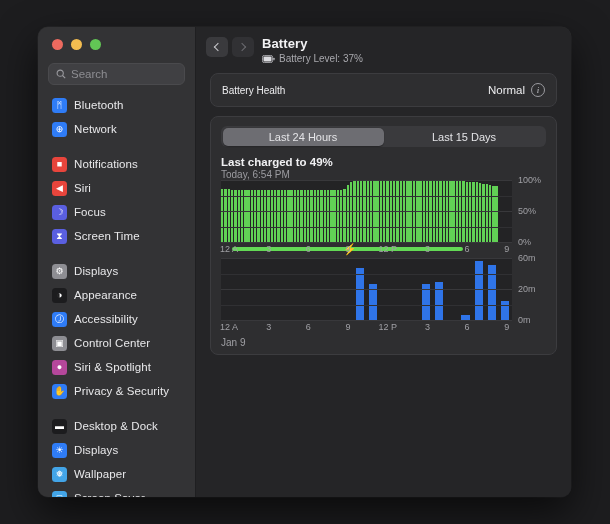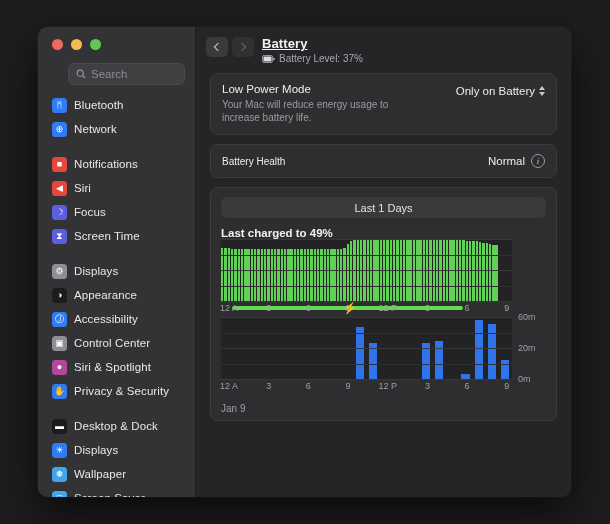--- a/index.html
+++ b/index.html
@@ -40,21 +40,21 @@
   .traffic {
     height: 34px;
     display: flex; align-items: center;
     padding-left: 14px; gap: 8px;
   }
   .dot { width: 11px; height: 11px; border-radius: 50%; }
   .dot.red { background: #ed6a5f; }
   .dot.yellow { background: #f4bd50; }
   .dot.green { background: #62c655; }
 
-  .search-wrap { padding: 2px 10px 8px 10px; margin-left: 20px; }
+  .search-wrap { padding: 2px 10px 8px 10px; }
   .search-box {
     height: 22px; border-radius: 6px;
     background: #404043;
     display: flex; align-items: center;
     padding: 0 7px; gap: 5px;
     border: .5px solid #4a4a4d;
   }
   .search-box svg { flex: 0 0 auto; }
   .search-ph { font-size: 11.5px; color: #8d8d92; }
 
@@ -100,21 +100,21 @@
     width: 22px; height: 20px; border-radius: 5px;
     background: #3a3a3d;
     display: flex; align-items: center; justify-content: center;
   }
   .navbtn.disabled { background: #313134; }
   .chev { width: 6px; height: 6px; border-left: 1.6px solid #c9c9cd; border-bottom: 1.6px solid #c9c9cd; }
   .chev.l { transform: rotate(45deg); margin-left: 2px; }
   .chev.r { transform: rotate(-135deg); margin-right: 2px; border-color: #6b6b70; }
 
   .titletext { padding-top: 1px; }
-  .ttl { font-size: 13px; font-weight: bold; color: #f2f2f4; letter-spacing: .1px; text-decoration: underline; }
+  .ttl { font-size: 13px; font-weight: bold; color: #f2f2f4; letter-spacing: .1px; }
   .sub {
     font-size: 10px; color: #a8a8ad;
     display: flex; align-items: center; gap: 4px;
     margin-top: 2px;
   }
 
   .content { padding: 0 14px; }
 
   .card {
     background: #2e2e30;
@@ -214,21 +214,21 @@
     height: 4px; border-radius: 2px;
     background: #63d955;
   }
   .bolt {
     position: absolute;
     font-size: 11px; color: #c8f3bf;
     transform: translate(-50%, -50%);
     line-height: 1;
   }
 
-  .datelabel { font-size: 10px; color: #a0a0a5; margin-top: 8px; }
+  .datelabel { font-size: 10px; color: #a0a0a5; margin-top: 1px; }
 
   .scrollbar {
     position: absolute; right: 2px; top: 150px;
     width: 4px; height: 230px;
     background: #58585c; border-radius: 2px;
     opacity: .0;
   }
 </style>
 </head>
 <body>
@@ -345,54 +345,41 @@
             <rect x="1.5" y="1.5" width="8" height="5" rx="1.1" fill="#dcdce0"></rect>
             <rect x="11.3" y="2.7" width="1.3" height="2.6" rx="0.6" fill="#b4b4b9"></rect>
           </svg>
           <span>Battery Level: 37%</span>
         </div>
       </div>
     </div>
 
     <div class="content">
 
-      <div class="card">
-        <div class="lpm">
-          <div>
-            <div class="lpm-title">Low Power Mode</div>
-            <div class="lpm-desc">Your Mac will reduce energy usage to increase battery life.</div>
-          </div>
-          <div class="popup">
-            <span>Only on Battery</span>
-            <span class="stepper">
-                <i class="up"></i>
-                <i class="dn"></i>
-              </span>
-          </div>
-        </div>
-      </div>
 
       <div class="card">
         <div class="health">
           <span class="health-label">Battery Health</span>
           <span class="health-right">
             <span class="health-val">Normal</span>
             <span class="info-circle">i</span>
           </span>
         </div>
       </div>
 
       <div class="card usagecard">
 
         <div class="segmented">
-          <div class="seg">Last 1 Days</div>
+          <div class="seg active">Last 24 Hours</div>
+          <div class="seg">Last 15 Days</div>
         </div>
 
         <div>
           <div class="charged">Last charged to 49%</div>
+          <div class="chargedsub">Today, 6:54 PM</div>
         </div>
 
         <div class="chartbox">
           <div class="plot" id="plot-battery">
             <div class="bars" id="bars-battery">
                 <div class="bar" style="left: 0px; width: 2.40828px; height: 52.7px; background: rgb(97, 209, 85);"></div>
                 <div class="bar" style="left: 3.30682px; width: 2.40828px; height: 52.7px; background: rgb(97, 209, 85);"></div>
                 <div class="bar" style="left: 6.61364px; width: 2.40828px; height: 52.7px; background: rgb(97, 209, 85);"></div>
                 <div class="bar" style="left: 9.92045px; width: 2.40828px; height: 52.08px; background: rgb(97, 209, 85);"></div>
                 <div class="bar" style="left: 13.2273px; width: 2.40828px; height: 52.08px; background: rgb(97, 209, 85);"></div>
@@ -477,20 +464,25 @@
                 <div class="bar" style="left: 274.466px; width: 2.40828px; height: 55.8px; background: rgb(97, 209, 85);"></div>
               </div>
           <div class="gridline" style="top: 0px;"></div>
               <div class="gridline" style="top: 31px;"></div>
               <div class="gridline" style="top: 62px;"></div>
               <div class="gridline" style="top: 46.5px; background: rgb(48, 48, 51);"></div>
               <div class="gridline" style="top: 15.5px; background: rgb(48, 48, 51);"></div>
               <div class="chargebar" style="left: 10.5818px; width: 231.477px; top: 67px;"></div>
               <div class="bolt" style="left: 129.627px; top: 69px;">⚡</div>
             </div>
+          <div class="yaxis" id="yaxis-battery">
+              <div class="ytick" style="top: 0px;">100%</div>
+              <div class="ytick" style="top: 31px;">50%</div>
+              <div class="ytick" style="top: 62px;">0%</div>
+            </div>
           <div class="xaxis" id="xaxis-battery">
               <div class="xtick" style="left: 8px;">12 A</div>
               <div class="xtick" style="left: 47.6818px;">3</div>
               <div class="xtick" style="left: 87.3636px;">6</div>
               <div class="xtick" style="left: 127.045px;">9</div>
               <div class="xtick" style="left: 166.727px;">12 P</div>
               <div class="xtick" style="left: 206.409px;">3</div>
               <div class="xtick" style="left: 246.091px;">6</div>
               <div class="xtick" style="left: 285.773px;">9</div>
             </div>

